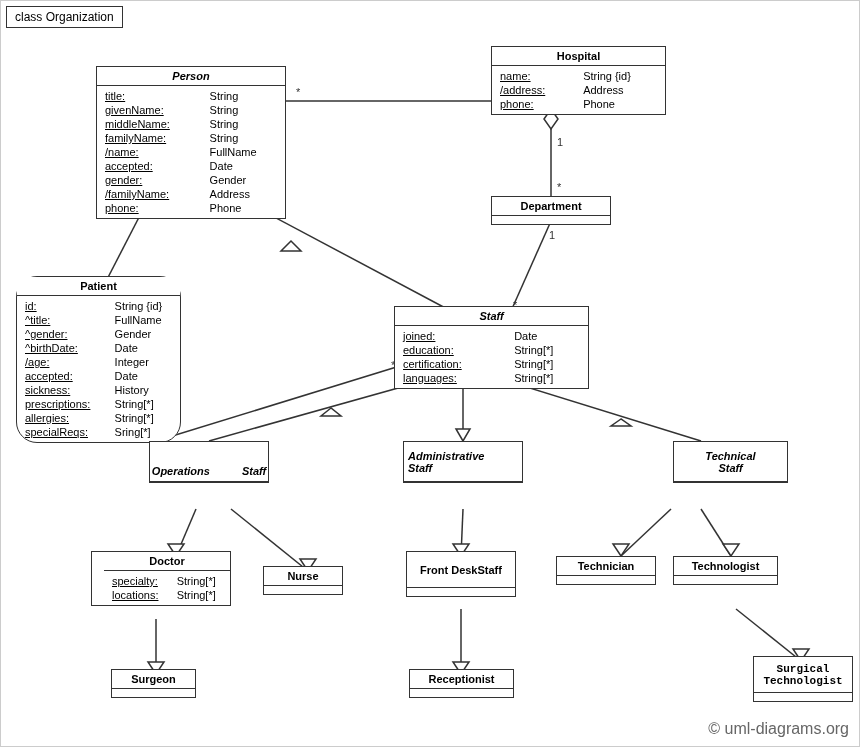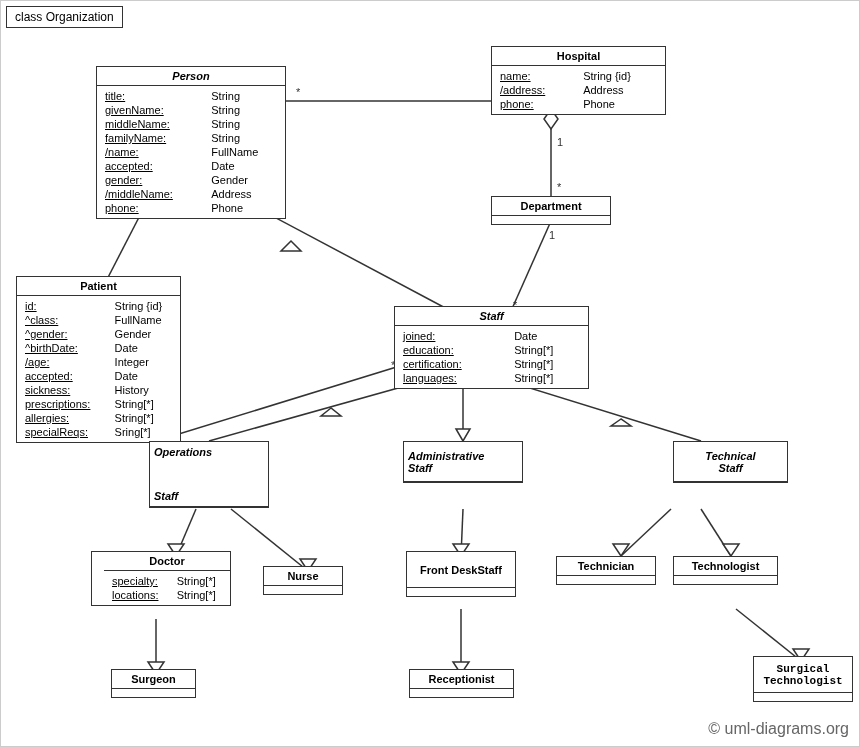--- a/index.html
+++ b/index.html
@@ -176,21 +176,21 @@
             </tr>
         <tr>
               <td>accepted:</td>
               <td>Date</td>
             </tr>
         <tr>
               <td>gender:</td>
               <td>Gender</td>
             </tr>
         <tr>
-              <td>/middleName:</td>
+              <td>/familyName:</td>
               <td>Address</td>
             </tr>
         <tr>
               <td>phone:</td>
               <td>Phone</td>
             </tr>
       </tbody>
         </table>
     </div>
   </div>
@@ -210,31 +210,31 @@
             </tr>
         <tr>
               <td>phone:</td>
               <td>Phone</td>
             </tr>
       </tbody>
         </table>
     </div>
   </div>
 
-  <div class="class-box" style="left:15px; top:275px; width:165px;">
+  <div class="class-box" style="left:15px; top:275px; width:165px;border-radius:21px;">
     <div class="class-title">Patient</div>
     <div class="class-body">
       <table>
         <tbody>
             <tr>
               <td>id:</td>
               <td>String {id}</td>
             </tr>
         <tr>
-              <td>^class:</td>
+              <td>^title:</td>
               <td>FullName</td>
             </tr>
         <tr>
               <td>^gender:</td>
               <td>Gender</td>
             </tr>
         <tr>
               <td>^birthDate:</td>
               <td>Date</td>
             </tr>
@@ -292,21 +292,21 @@
         <tr>
               <td>languages:</td>
               <td>String[*]</td>
             </tr>
       </tbody>
         </table>
     </div>
   </div>
 
   <div class="class-box" style="left:148px; top:440px; width:120px;">
-    <div class="class-title italic" style="min-height:40px; display:flex; align-items:flex-start; justify-content:center; flex-direction:column; padding:4px;gap:32px;">
+    <div class="class-title italic" style="min-height:40px; display:flex; align-items:flex-end; justify-content:center; flex-direction:row; padding:4px;gap:32px;">
       <div>Operations</div>
       <div>Staff</div>
     </div>
   </div>
 
   <div class="class-box" style="left:402px; top:440px; width:120px;">
     <div class="class-title italic" style="min-height:40px; display:flex; align-items:flex-start; justify-content:center; flex-direction:column; padding:4px;">
       <div>Administrative</div>
       <div>Staff</div>
     </div>

